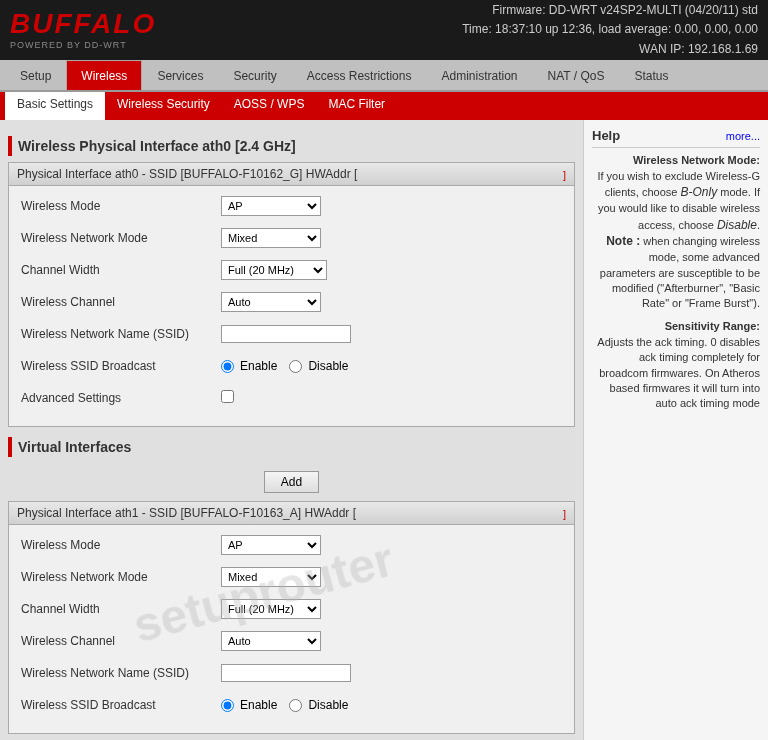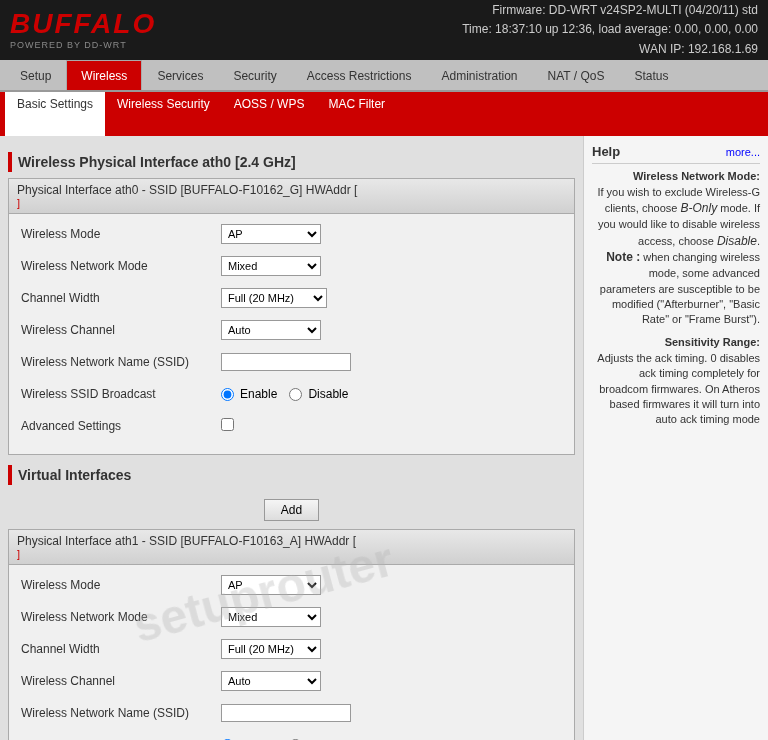--- a/index.html
+++ b/index.html
@@ -11,38 +11,38 @@
     #logo-text { color: #cc0000; font-size: 28px; font-weight: 900; letter-spacing: 2px; font-style: italic; line-height: 1; }
     #logo-sub { color: #888; font-size: 9px; letter-spacing: 1px; margin-top: 2px; }
     #firmware-info { text-align: right; color: #ccc; font-size: 11px; line-height: 1.6; }
 
     
     #navbar { background: #c0c0c0; border-bottom: 2px solid #999; display: flex; align-items: stretch; padding: 0 5px; height: 32px; }
     .nav-item { padding: 6px 14px; cursor: pointer; color: #333; font-size: 12px; border: 1px solid transparent; border-bottom: none; display: flex; align-items: center; }
     .nav-item.active { background: #cc0000; color: #fff; border-color: #aaa; border-bottom-color: #c0c0c0; }
 
     
-    #subnav { background: #cc0000; display: flex; align-items: stretch; padding: 0 5px; height: 44px; }
+    #subnav { background: #cc0000; display: flex; align-items: stretch; padding: 0 5px; height: 28px; }
     .subnav-item { padding: 5px 12px; cursor: pointer; color: #fff; font-size: 12px; }
     .subnav-item.active { background: #fff; color: #333; }
 
     
     #content-area { display: flex; background: #e0e0e0; height: calc(740px - 60px - 32px - 28px); }
 
     
     #main-panel { flex: 1; overflow-y: auto; padding: 8px; background: #e0e0e0; }
 
     
     .section-header { display: flex; align-items: center; margin-bottom: 6px; margin-top: 8px; }
     .section-header-bar { width: 4px; background: #cc0000; height: 20px; margin-right: 6px; }
     .section-title { font-size: 14px; font-weight: bold; color: #333; }
 
     
     .interface-box { border: 1px solid #aaa; background: #f0f0f0; margin-bottom: 10px; padding: 0; }
-    .interface-box-header { background: linear-gradient(to bottom, #e8e8e8, #d0d0d0); border-bottom: 1px solid #aaa; padding: 4px 8px; font-size: 11px; color: #333; display: flex; justify-content: space-between; align-items: flex-start; flex-direction: column; }
+    .interface-box-header { background: linear-gradient(to bottom, #e8e8e8, #d0d0d0); border-bottom: 1px solid #aaa; padding: 4px 8px; font-size: 11px; color: #333; display: flex; justify-content: space-between; align-items: flex-end; }
     .interface-box-header span.bracket { color: #cc0000; font-size: 11px; }
     .interface-box-body { padding: 8px 12px; }
 
     
     .form-row { display: flex; align-items: center; margin-bottom: 8px; min-height: 24px; }
     .form-label { width: 200px; color: #333; font-size: 12px; }
     .form-control { flex: 1; }
 
     select { font-size: 11px; padding: 2px; border: 1px solid #999; background: #fff; min-width: 100px; }
     input[type="text"] { font-size: 11px; padding: 2px 4px; border: 1px solid #999; width: 130px; }

